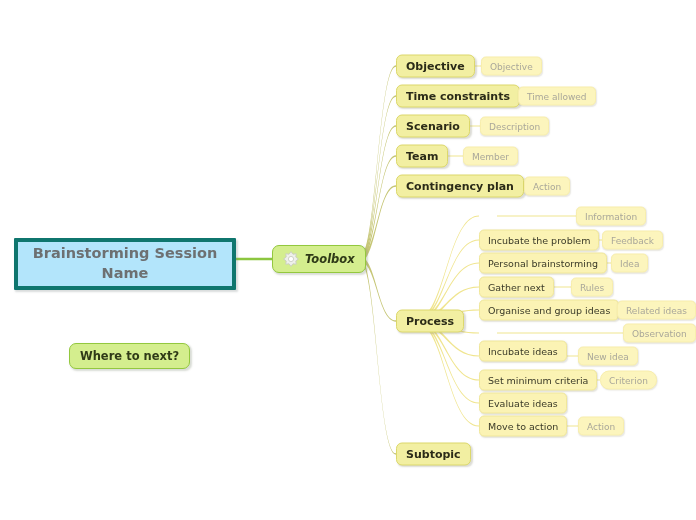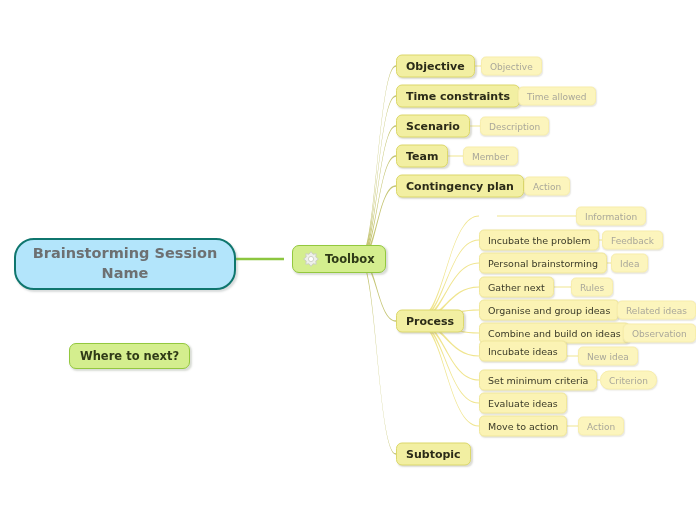--- a/index.html
+++ b/index.html
@@ -34,22 +34,22 @@
     box-sizing: border-box;
     display: flex;
     align-items: center;
     white-space: nowrap;
     transform: translateY(-50%);
   }
 
   
   .node-root {
     background: #b3e5fb;
-    border: 2px solid #0f766e;
-    border-radius: 20px;
+    border: 4px solid #0f766e;
+    border-radius: 1px;
     color: #6d7072;
     font-size: 14.5px;
     font-weight: bold;
     justify-content: center;
     text-align: center;
     line-height: 1.35;
     padding: 10px 8px;
     box-shadow: 1.5px 2px 2px rgba(120,130,130,0.28);
     white-space: normal;
   }
@@ -141,21 +141,21 @@
       <path d="M 416 319.3 C 444.35 319.3 447.5 379.5 479 379.5 L 479 380.5 C 447.5 380.5 444.35 322.7 416 322.7 Z" fill="#f0e58f"></path>
       <line x1="497" y1="380" x2="600" y2="380" stroke="#f0e58f" stroke-width="1.2"></line>
       <path d="M 416 319.3 C 444.35 319.3 447.5 402.5 479 402.5 L 479 403.5 C 447.5 403.5 444.35 322.7 416 322.7 Z" fill="#f0e58f"></path>
       <path d="M 416 319.3 C 444.35 319.3 447.5 425.5 479 425.5 L 479 426.5 C 447.5 426.5 444.35 322.7 416 322.7 Z" fill="#f0e58f"></path>
       <line x1="497" y1="426" x2="578" y2="426" stroke="#f0e58f" stroke-width="1.2"></line>
       <path d="M 360 256.4 C 376.2 256.4 378 453.35 396 453.35 L 396 454.65 C 378 454.65 376.2 261.6 360 261.6 Z" fill="#c6c676"></path>
     </svg>
 <div class="node node-root" style="left: 14px; top: 264px; width: 222px; height: 52px;">
       <span>Brainstorming Session Name</span>
     </div>
-    <div class="node node-green" style="left: 292px; top: 259px;">
+    <div class="node node-green" style="left: 272px; top: 259px; font-style: italic;">
       <span class="gear">
         <svg width="16" height="16" viewBox="0 0 16 16">
           <polygon points="8.00,0.60 9.99,3.20 13.23,2.77 12.80,6.01 15.40,8.00 12.80,9.99 13.23,13.23 9.99,12.80 8.00,15.40 6.01,12.80 2.77,13.23 3.20,9.99 0.60,8.00 3.20,6.01 2.77,2.77 6.01,3.20" fill="#eef0ea" stroke="#c9cdc2" stroke-width="0.9"></polygon>
           <circle cx="8" cy="8" r="2.6" fill="#ffffff" stroke="#c9cdc2" stroke-width="0.9"></circle>
         </svg>
       </span>
       <span>Toolbox</span>
     </div>
     <div class="node node-green" style="left: 69px; top: 355.5px;">
       <span>Where to next?</span>
@@ -213,23 +213,20 @@
     </div>
     <div class="node node-leaf" style="left: 571px; top: 287px;">
       <span>Rules</span>
     </div>
     <div class="node node-sub" style="left: 479px; top: 310px; text-align: right;">
       <span>Organise and group ideas</span>
     </div>
     <div class="node node-leaf" style="left: 617px; top: 310px;">
       <span>Related ideas</span>
     </div>
-    <div class="node node-sub" style="left: 479px; top: 333px;">
-      <span>Combine and build on ideas</span>
-    </div>
     <div class="node node-leaf" style="left: 623px; top: 333px;">
       <span>Observation</span>
     </div>
     <div class="node node-sub" style="left: 479px; top: 351px; text-align: right;">
       <span>Incubate ideas</span>
     </div>
     <div class="node node-leaf" style="left: 578px; top: 356px;">
       <span>New idea</span>
     </div>
     <div class="node node-sub" style="left: 479px; top: 380px;">

